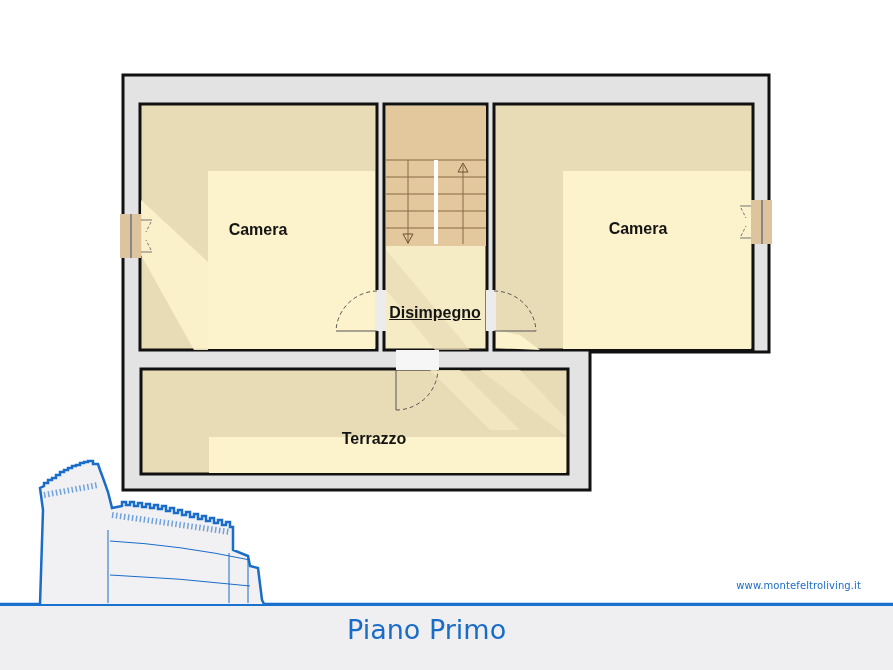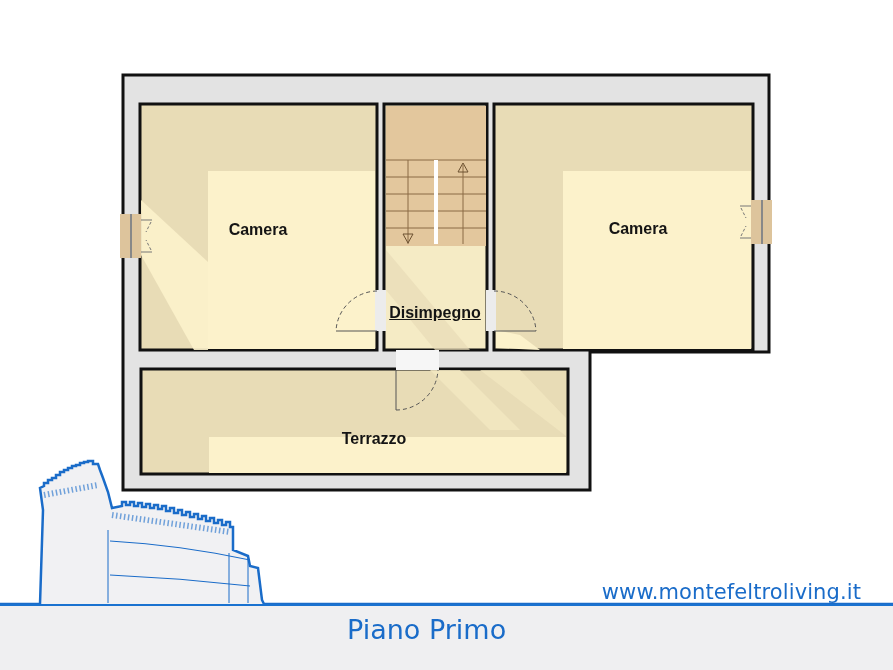--- a/index.html
+++ b/index.html
@@ -13,21 +13,21 @@
     position: absolute; font-family: "Liberation Sans", sans-serif;
     font-weight: bold; font-size: 16px; color: #141414; white-space: nowrap;
     transform: translate(-50%, -50%);
   }
   .footer-band {
     position: absolute; left: 0; top: 604px; width: 893px; height: 66px;
     background: #efeff1; border-top: 2px solid #1a72d0;
   }
   .website {
     position: absolute; right: 32px; top: 580px;
-    font-family: "DejaVu Sans", sans-serif; font-size: 21px; color: #1a6cc9;
+    font-family: "DejaVu Sans", sans-serif; font-size: 10px; color: #1a6cc9;
     letter-spacing: 0.1px;
   }
   .floor-title {
     position: absolute; left: 347px; top: 614px;
     font-family: "DejaVu Sans", sans-serif; font-size: 27px; color: #1a6cc9;
     font-weight: normal;
   }
 </style>
 </head>
 <body>

